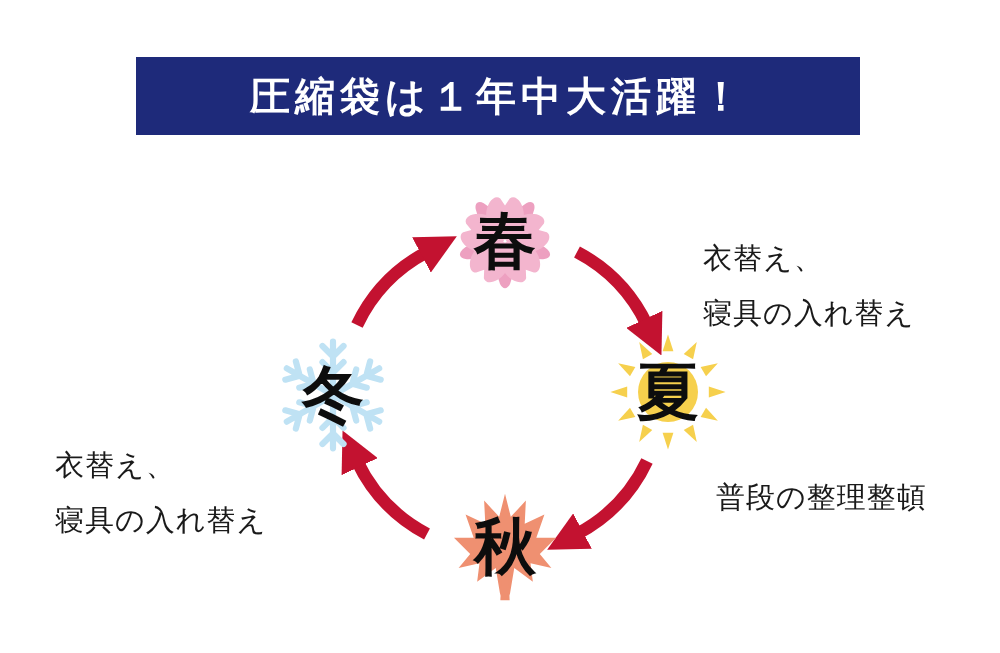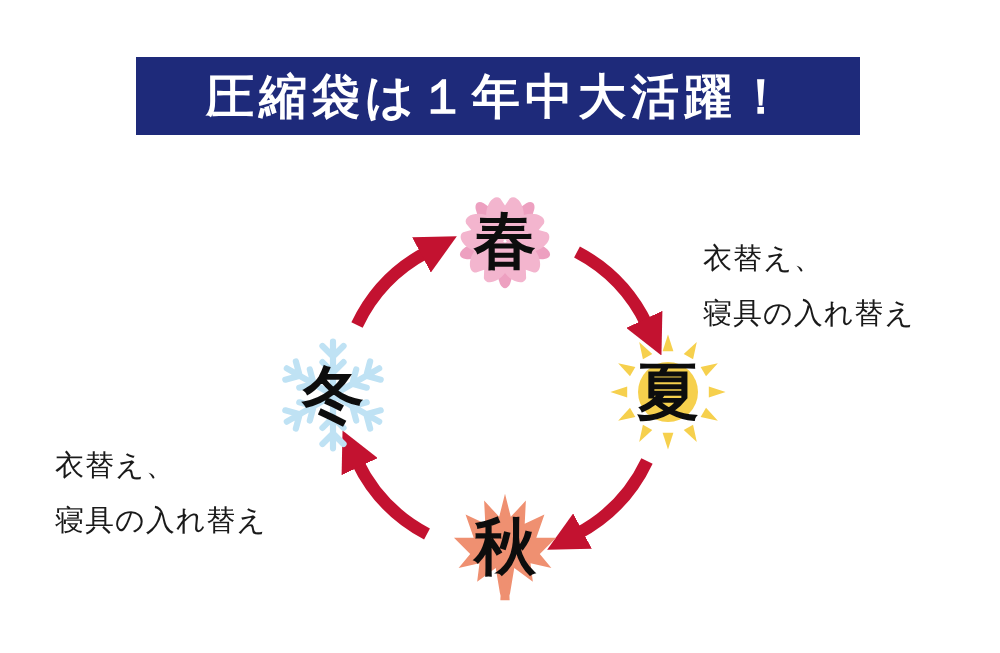--- a/index.html
+++ b/index.html
@@ -10,21 +10,21 @@
     font-family:"DejaVu Sans","Liberation Sans",sans-serif;
     overflow:hidden;
   }
   
   .title-banner{
     position:absolute;left:136px;top:57px;width:724px;height:78px;
     background:#1e2a7a;
     display:flex;align-items:center;justify-content:center;
   }
   .title-banner .title-text{
-    color:#ffffff;font-size:48px;font-weight:bold;letter-spacing:5px;
+    color:#ffffff;font-size:40px;font-weight:bold;letter-spacing:5px;
     white-space:nowrap;line-height:1;
   }
   
   .arrows-layer{position:absolute;left:0;top:0;pointer-events:none;}
   
   .season{
     position:absolute;display:flex;align-items:center;justify-content:center;
   }
   .season svg{position:absolute;inset:0;width:100%;height:100%;}
   .season .season-label{
@@ -189,19 +189,22 @@
     </svg>
     <span class="season-label">冬</span>
   </div>
 
 
   <div class="annotation annotation-spring-to-summer">
     <div>衣替え、</div>
     <div>寝具の入れ替え</div>
   </div>
 
+  <div class="annotation annotation-summer-to-autumn">
+    <span>普段の整理整頓</span>
+  </div>
 
   <div class="annotation annotation-autumn-to-winter">
     <div>衣替え、</div>
     <div>寝具の入れ替え</div>
   </div>
 
 </div>
 
 </body></html>

